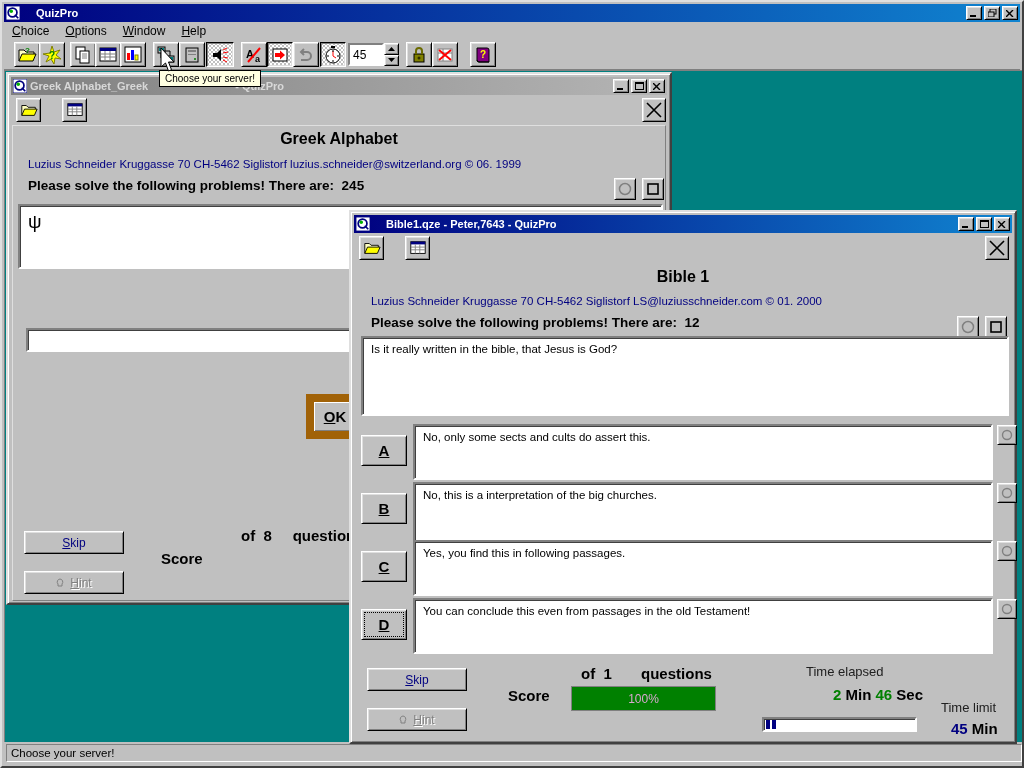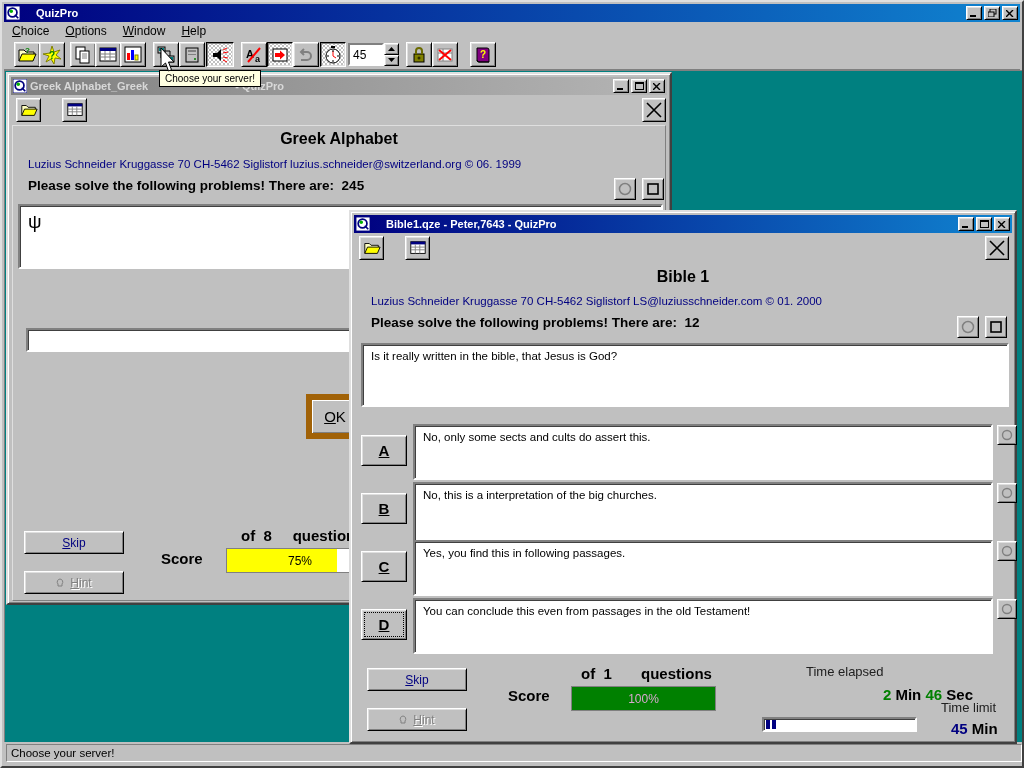--- a/index.html
+++ b/index.html
@@ -318,41 +318,37 @@
   <span class="btn hdrbtn" style="left:634px;top:104px">
     <svg width="14" height="14">
         <rect x="2" y="2" width="10" height="10" fill="none" stroke="#000" stroke-width="1.6"></rect>
       </svg>
     </span>
 
   <div class="qbox sunken" style="left:10px;top:130px;width:645px;height:65px;font-size:19px">ψ</div>
 
   <input class="sunken" style="position: absolute; left: 18px; top: 254px; width: 637px; height: 24px; font-size: 13px; font-family: &quot;Liberation Sans&quot;, sans-serif; padding-left: 4px;" value="">
 
-  <button class="btn" style="position:absolute;left:298px;top:320px;width:58px;height:45px;font-size:15px;font-weight:normal;border:6px solid #a16207;box-shadow:inset 1px 1px 0 #fff, inset -1px -1px 0 #808080;font-family:'Liberation Sans',sans-serif">
+  <button class="btn" style="position:absolute;left:298px;top:320px;width:58px;height:45px;font-size:15px;font-weight:bold;border:8px solid #a16207;box-shadow:inset 1px 1px 0 #fff, inset -1px -1px 0 #808080;font-family:'Liberation Sans',sans-serif">
       <span class="ul1">OK</span>
     </button>
 
   <button class="btn navbtn" style="left:16px;top:457px;font-family:'Liberation Sans',sans-serif">
       <span class="lbl ul1">Skip</span>
     </button>
   <button class="btn navbtn disabled" style="left:16px;top:497px;font-family:'Liberation Sans',sans-serif">
     <svg width="8" height="10" style="margin-right:6px">
         <path d="M4 1 a3 3 0 0 1 2 5 l0 2 h-4 l0 -2 a3 3 0 0 1 2 -5" fill="none" stroke="#808080"></path>
       </svg>
     <span class="lbl ul1">Hint</span>
     </button>
 
   <div class="score-word" style="left:153px;top:476px">Score</div>
   <div class="of-row" style="left:233px;top:453px">
     <span>of</span>&nbsp;&nbsp;<span>8</span>&nbsp;&nbsp;&nbsp;&nbsp;&nbsp;<span>questions</span>
-  </div>
-  <div class="bar" style="left:218px;top:474px;width:148px">
-    <div class="fill" style="background: rgb(255, 255, 0); width: 75%;"></div>
-    <div class="bartext" style="color:#000">75%</div>
   </div>
 </div>
 
 <div class="win" style="left:347px;top:208px;width:668px;height:534px;z-index:10">
   <div class="titlebar active">
     <svg class="appicon" viewBox="0 0 16 16">
       <rect width="16" height="16" fill="#fff" stroke="#000080"></rect>
       <circle cx="7.5" cy="7.5" r="5" fill="none" stroke="#000080" stroke-width="2"></circle>
       <path d="M10 10 l4 4" stroke="#000080" stroke-width="2"></path>
       <circle cx="6" cy="6" r="2" fill="#00b000"></circle>
@@ -405,21 +401,21 @@
     <svg width="14" height="14">
         <circle cx="7" cy="7" r="5.5" fill="none" stroke="#808080" stroke-width="1.5"></circle>
       </svg>
     </span>
   <span class="btn hdrbtn" style="left:634px;top:104px">
     <svg width="14" height="14">
         <rect x="2" y="2" width="10" height="10" fill="none" stroke="#000" stroke-width="1.6"></rect>
       </svg>
     </span>
 
-  <div class="qbox sunken" style="left:10px;top:131px;width:648px;height:64px">Is it really written in the bible, that Jesus is God?</div>
+  <div class="qbox sunken" style="left:10px;top:124px;width:648px;height:80px">Is it really written in the bible, that Jesus is God?</div>
 
   <button class="btn letterbtn" style="left:10px;top:223px;font-family:'Liberation Sans',sans-serif">
       <span class="ul1">A</span>
     </button>
   <div class="qbox sunken" style="left:62px;top:212px;width:580px;height:56px">No, only some sects and cults do assert this.</div>
   <span class="btn ellipsebtn" style="left:646px;top:213px">
       <svg width="12" height="12">
         <circle cx="6" cy="6" r="4.5" fill="none" stroke="#808080" stroke-width="1.4"></circle>
       </svg>
     </span>
@@ -467,21 +463,21 @@
   <div class="score-word" style="left:157px;top:475px">Score</div>
   <div class="of-row" style="left:230px;top:453px">
     <span>of</span>&nbsp;&nbsp;<span>1</span>&nbsp;&nbsp;&nbsp;&nbsp;&nbsp;&nbsp;&nbsp;<span>questions</span>
   </div>
   <div class="bar" style="left:220px;top:474px;width:145px">
     <div class="fill" style="background: rgb(0, 128, 0); width: 100%;"></div>
     <div class="bartext" style="color:#d8a8d0">100%</div>
   </div>
 
   <div class="timelbl" style="left:455px;top:452px">Time elapsed</div>
-  <div class="timeval" style="left:432px;top:474px;width:190px;text-align:right">
+  <div class="timeval" style="left:432px;top:474px;width:190px;text-align:center">
     <span class="green">2</span> <span>Min</span> <span class="green">46</span> <span>Sec</span>
   </div>
   <div class="timebar sunken" style="left:411px;top:505px">
     <div class="tfill" style="width: 8%;"></div>
   </div>
   <div class="timelbl" style="left:590px;top:488px">Time limit</div>
   <div class="timeval" style="left:600px;top:508px">
     <span class="navy">45</span> <span>Min</span>
   </div>
 </div>

